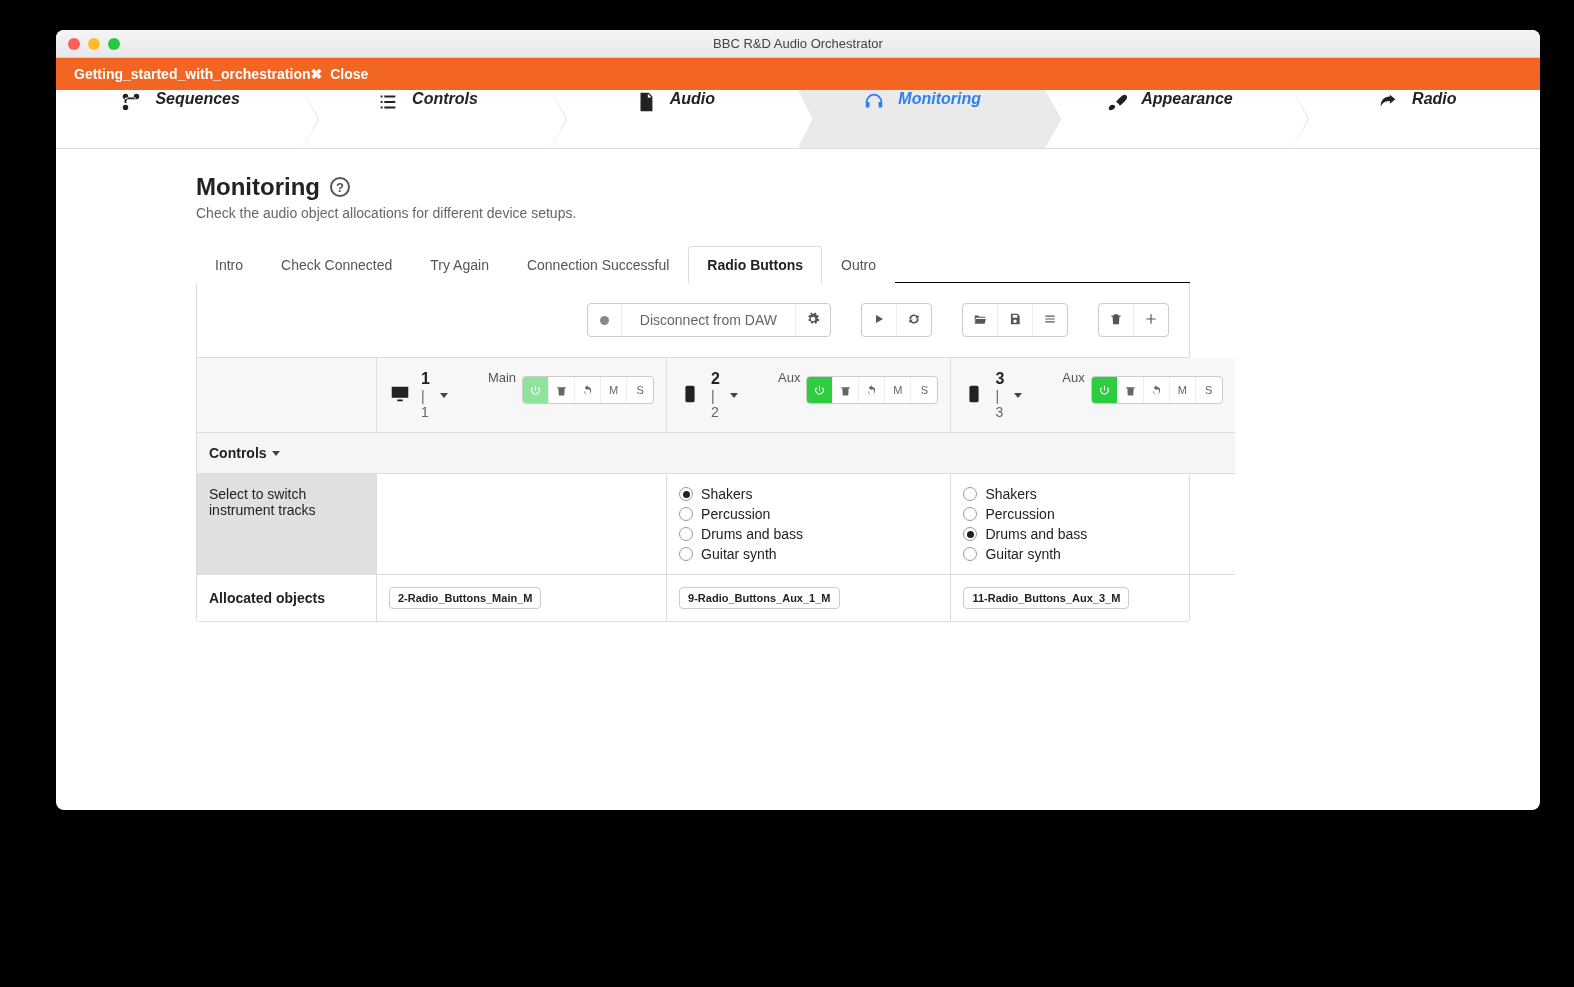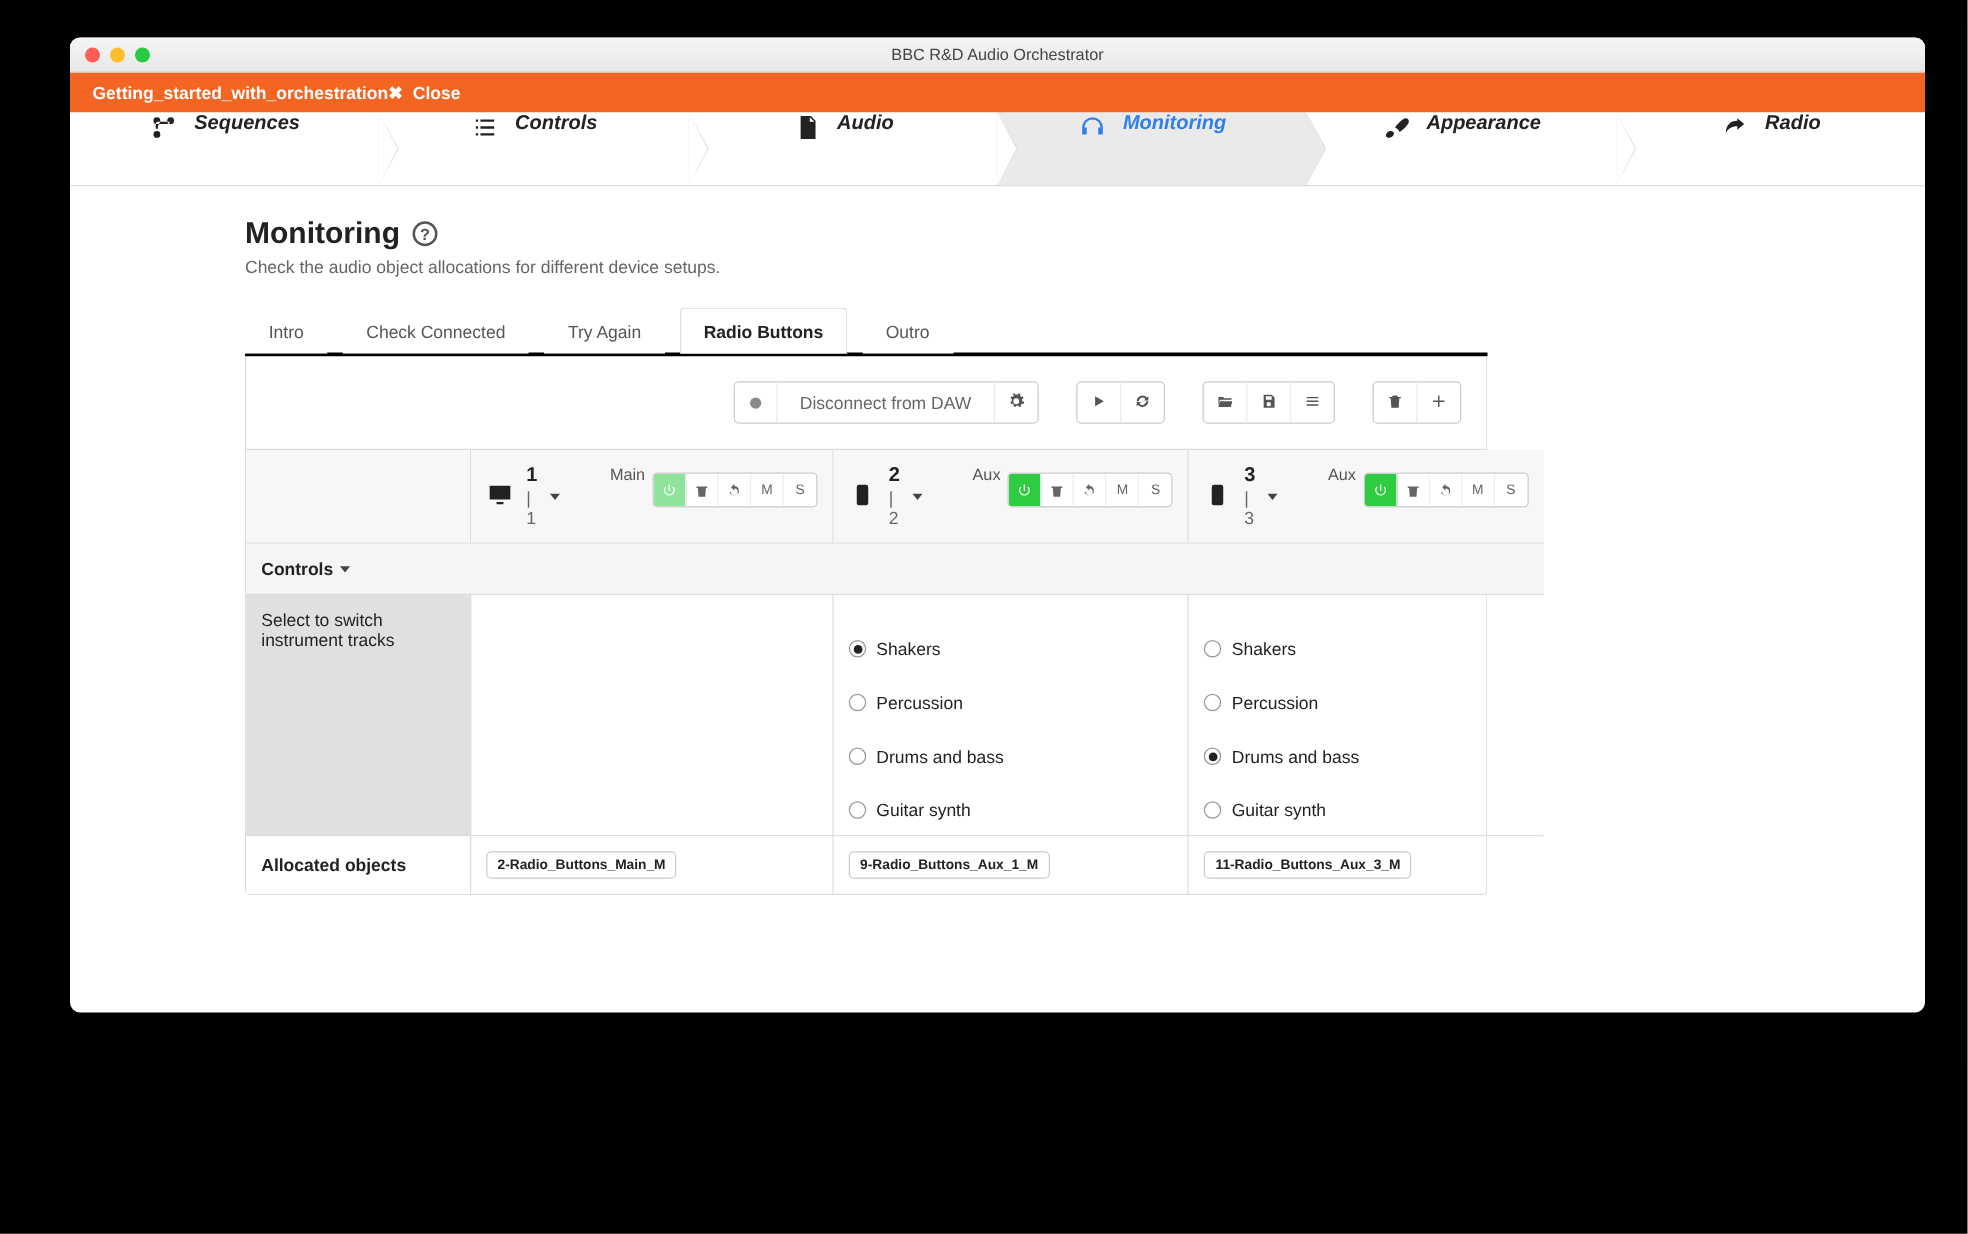--- a/index.html
+++ b/index.html
@@ -95,23 +95,22 @@
   .page-head h1 { font-size: 24px; font-weight: 800; display: flex; align-items: center; gap: 10px; }
   .help-circle {
     width: 20px; height: 20px; border: 2px solid #555; border-radius: 50%;
     display: inline-flex; align-items: center; justify-content: center;
     font-size: 13px; font-weight: 700; color: #555;
   }
   .page-head p { color: #666; margin-top: 4px; }
 
   .subtabs {
     display: flex;
-    border-bottom: 3px solid #000000;
+    border-bottom: 1px solid #000000;
     margin-top: 12px;
-    gap: 12px;
   }
   .subtabs .tab {
     padding: 10px 18px;
     color: #555;
     cursor: pointer;
     border: 1px solid transparent;
     border-bottom: none;
     border-top-left-radius: 4px;
     border-top-right-radius: 4px;
     position: relative;
@@ -191,21 +190,21 @@
     display: flex; align-items: center; justify-content: center;
     color: #666; font-size: 11px;
     border-right: 1px solid #eee;
     cursor: pointer;
   }
   .mini-group .mb:last-child { border-right: none; }
   .mini-group .mb.power { background: #2ecc40; color: #fff; }
   .mini-group .mb.power.light { background: #8fe39b; }
   
   .radio-list { display: flex; flex-direction: column; gap: 4px; }
-  .radio-item { display: flex; align-items: center; gap: 8px; cursor: pointer; margin-top: 23px; }
+  .radio-item { display: flex; align-items: center; gap: 8px; cursor: pointer; }
   .radio {
     width: 14px; height: 14px; border: 1.5px solid #999; border-radius: 50%;
     display: inline-flex; align-items: center; justify-content: center;
   }
   .radio.checked::after {
     content: ''; width: 7px; height: 7px; background: #222; border-radius: 50%;
   }
 
   .pill {
     display: inline-block;
@@ -312,20 +311,21 @@
         <span>Monitoring</span>
         <span class="help-circle">?</span>
       </h1>
       <p>Check the audio object allocations for different device setups.</p>
     </div>
 
     <div class="subtabs">
       <div class="tab">Intro</div>
       <div class="tab">Check Connected</div>
       <div class="tab">Try Again</div>
+      <div class="tab">Connection Successful</div>
       <div class="tab active">Radio Buttons</div>
       <div class="tab">Outro</div>
     </div>
 
     <div class="panel">
       <div class="toolbar-row">
         <div class="btn-group">
           <div class="b dot-b">
                 <span class="gray-dot"></span>
               </div>

